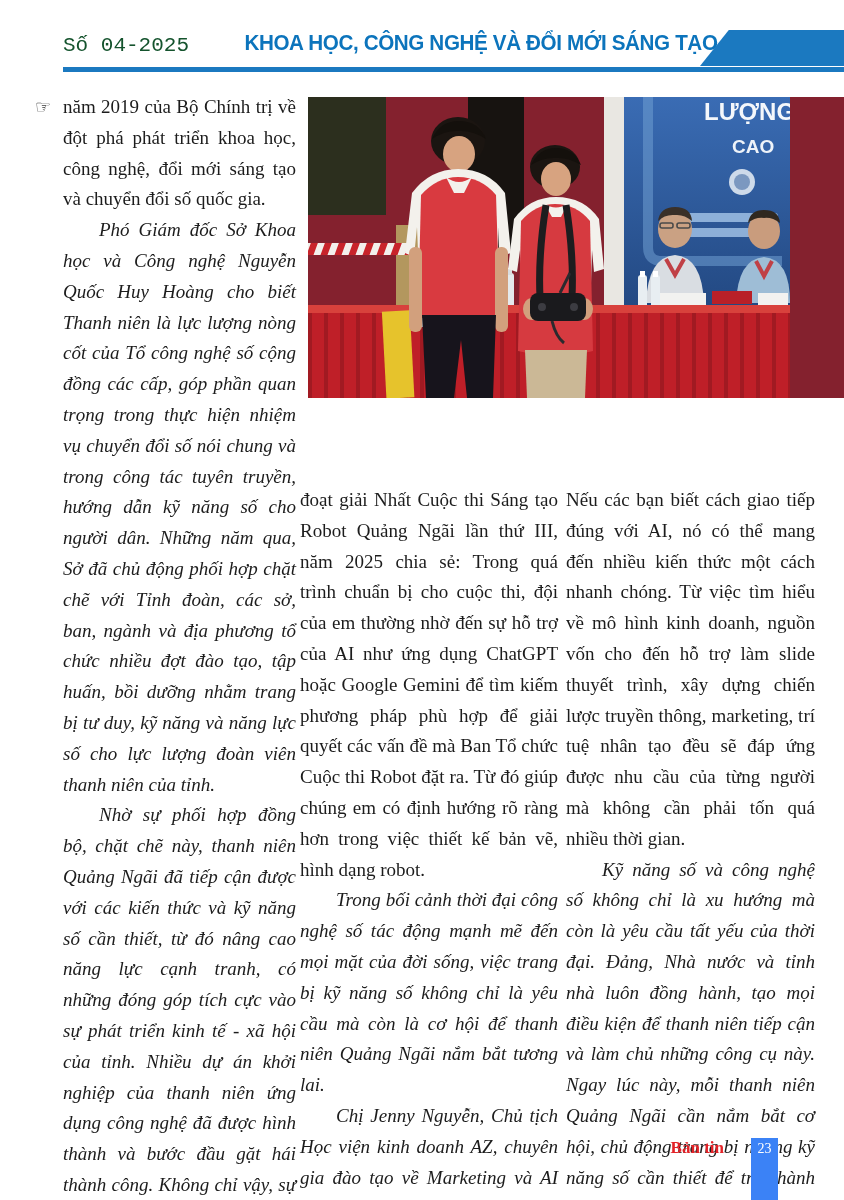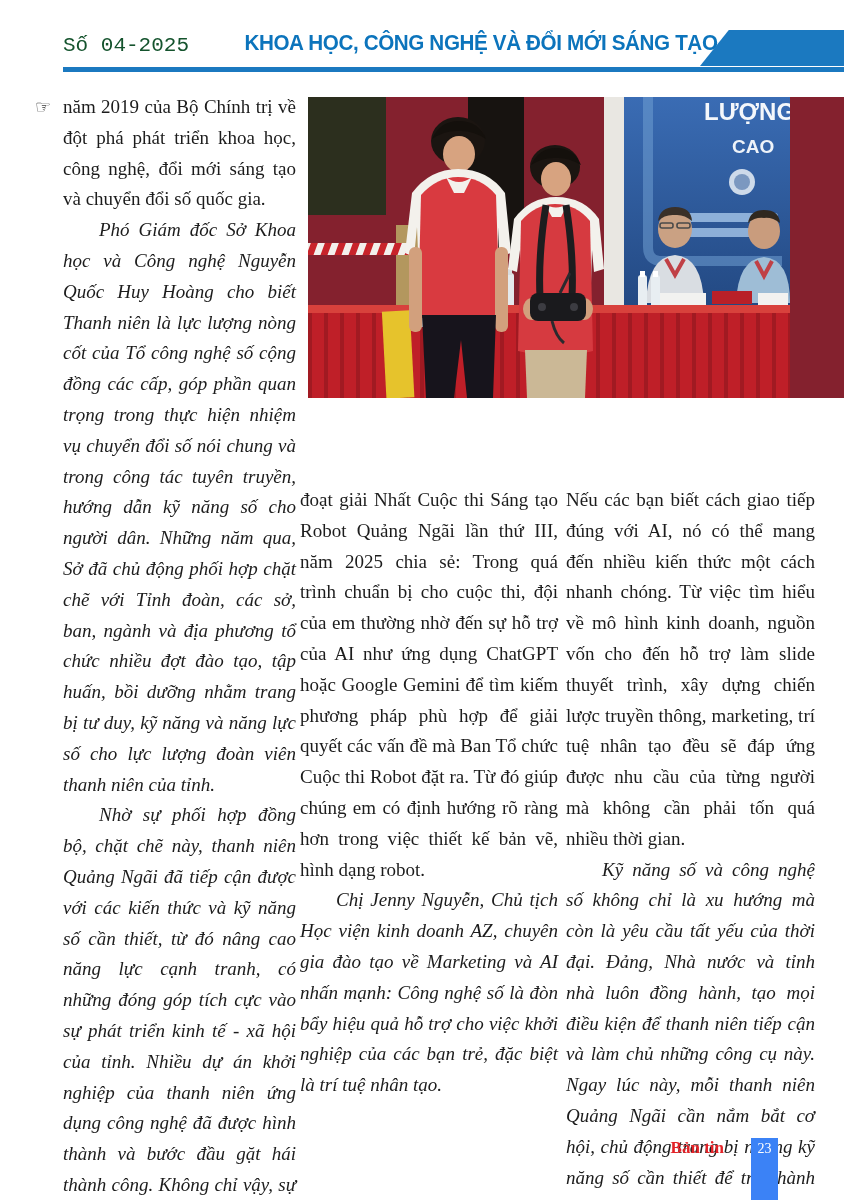--- a/index.html
+++ b/index.html
@@ -178,20 +178,21 @@
         <circle cx="234" cy="210" r="4" fill="#3c3c42"></circle>
         <circle cx="266" cy="210" r="4" fill="#3c3c42"></circle>
         <path d="M244 224 q4 16 12 22" fill="none" stroke="#2a2a2e" stroke-width="3"></path>
       </g>
     </svg>
   </div>
 
 
   <div class="col col2">
     <p>đoạt giải Nhất Cuộc thi Sáng tạo Robot Quảng Ngãi lần thứ III, năm 2025 chia sẻ: Trong quá trình chuẩn bị cho cuộc thi, đội của em thường nhờ đến sự hỗ trợ của AI như ứng dụng ChatGPT hoặc Google Gemini để tìm kiếm phương pháp phù hợp để giải quyết các vấn đề mà Ban Tổ chức Cuộc thi Robot đặt ra. Từ đó giúp chúng em có định hướng rõ ràng hơn trong việc thiết kế bản vẽ, hình dạng robot.</p>
+    <p class="ind">Trong bối cảnh thời đại công nghệ số tác động mạnh mẽ đến mọi mặt của đời sống, việc trang bị kỹ năng số không chỉ là yêu cầu mà còn là cơ hội để thanh niên Quảng Ngãi nắm bắt tương lai.</p>
     <p class="ind">Chị Jenny Nguyễn, Chủ tịch Học viện kinh doanh AZ, chuyên gia đào tạo về Marketing và AI nhấn mạnh: Công nghệ số là đòn bẩy hiệu quả hỗ trợ cho việc khởi nghiệp của các bạn trẻ, đặc biệt là trí tuệ nhân tạo.</p>
   </div>
 
   <div class="col col3">
     <p>Nếu các bạn biết cách giao tiếp đúng với AI, nó có thể mang đến nhiều kiến thức một cách nhanh chóng. Từ việc tìm hiểu về mô hình kinh doanh, nguồn vốn cho đến hỗ trợ làm slide thuyết trình, xây dựng chiến lược truyền thông, marketing, trí tuệ nhân tạo đều sẽ đáp ứng được nhu cầu của từng người mà không cần phải tốn quá nhiều thời gian.</p>
     <p class="ind">Kỹ năng số và công nghệ số không chỉ là xu hướng mà còn là yêu cầu tất yếu của thời đại. Đảng, Nhà nước và tỉnh nhà luôn đồng hành, tạo mọi điều kiện để thanh niên tiếp cận và làm chủ những công cụ này. Ngay lúc này, mỗi thanh niên Quảng Ngãi cần nắm bắt cơ hội, chủ động trang bị những kỹ năng số cần thiết để trở thành lực lượng tiên phong góp phần quan trọng vào sự phát triển kinh tế - xã hội của tỉnh trong kỷ nguyên số ■</p>
   </div>
 
   <div class="footer-label">Bản tin</div>
   <div class="footer-pagebox">

